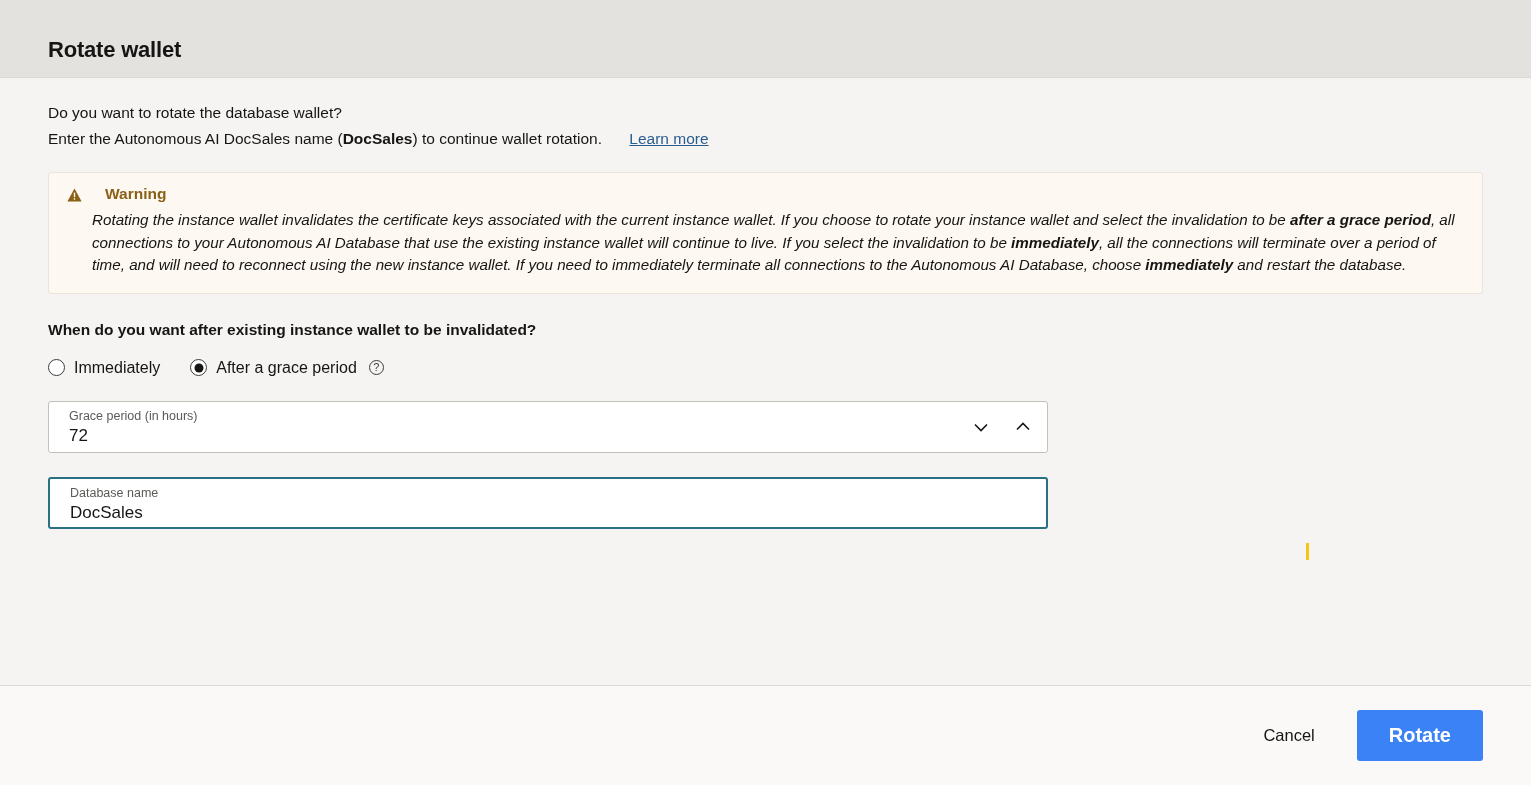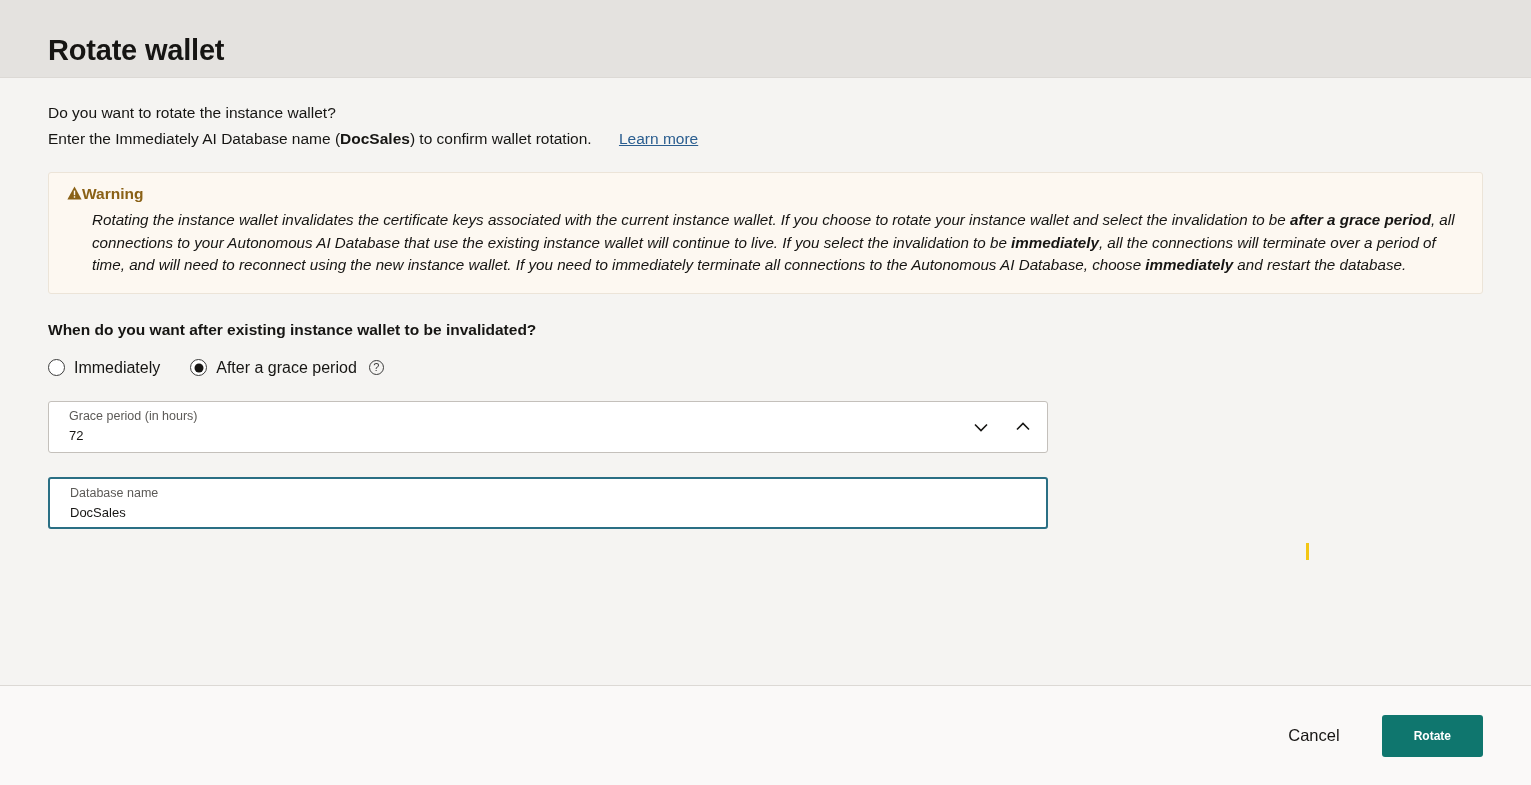--- a/index.html
+++ b/index.html
@@ -26,21 +26,21 @@
   .dialog-header {
     background: #e4e2df;
     height: 78px;
     display: flex;
     align-items: center;
     padding: 0 48px;
     border-bottom: 1px solid #dcd9d5;
     flex: 0 0 auto;
   }
   .dialog-title {
-    font-size: 29px;
+    font-size: 22px;
     font-weight: bold;
     letter-spacing: -0.2px;
     color: #161513;
     margin-top: 23px;
   }
 
   
   .dialog-body {
     flex: 1 1 auto;
     padding: 22px 48px 0 48px;
@@ -65,21 +65,22 @@
   
   .warning-box {
     margin-top: 20px;
     background: #fdf8f1;
     border: 1px solid #ece4d8;
     border-radius: 3px;
     padding: 12px 18px 16px 18px;
   }
   .warning-head {
     display: flex;
-    gap: 0;
+    align-items: center;
+    gap: 23px;
     margin-bottom: 6px;
   }
   .warn-icon {
     width: 15px;
     height: 14px;
     display: inline-block;
     position: relative;
     top: 1px;
   }
   .warning-label {
@@ -170,21 +171,21 @@
     border: 2px solid #2a6f84;
     border-radius: 3px;
   }
   .field-label {
     font-size: 12.5px;
     color: #5c5a57;
     line-height: 15px;
     display: block;
   }
   .field-value {
-    font-size: 13px;
+    font-size: 17px;
     color: #161513;
     line-height: 24px;
     display: block;
     background: transparent;
     border: none;
     outline: none;
     padding: 0;
     width: 90%;
     font-family: "Liberation Sans", sans-serif;
   }
@@ -229,45 +230,45 @@
   .btn-cancel {
     background: transparent;
     border: none;
     font-size: 16.5px;
     color: #161513;
     cursor: pointer;
     padding: 10px 14px;
     font-family: "Liberation Sans", sans-serif;
   }
   .btn-primary {
-    background: #0f766e;
+    background: #3b82f6;
     color: #fff;
     border: none;
     border-radius: 3px;
-    font-size: 12px;
+    font-size: 20px;
     font-weight: bold;
     padding: 14px 32px;
     cursor: pointer;
     font-family: "Liberation Sans", sans-serif;
   }
 </style>
 </head>
 <body>
 
 <div class="dialog">
 
   <div class="dialog-header">
     <div class="dialog-title">Rotate wallet</div>
   </div>
 
   <div class="dialog-body">
 
-    <div class="intro-line">Do you want to rotate the instance wallet?</div>
+    <div class="intro-line">Do you want to rotate the database wallet?</div>
     <div class="intro-line second">
-      <span>Enter the Immediately AI Database name (</span><b>DocSales</b><span>) to confirm wallet rotation. </span><a class="learn-more">Learn more</a>
+      <span>Enter the Autonomous AI DocSales name (</span><b>DocSales</b><span>) to continue wallet rotation. </span><a class="learn-more">Learn more</a>
     </div>
 
     <div class="warning-box">
       <div class="warning-head">
         <span class="warn-icon">
           <svg width="15" height="14" viewBox="0 0 15 14" xmlns="http://www.w3.org/2000/svg">
             <path d="M7.5 0.6 L14.6 13.4 L0.4 13.4 Z" fill="#8a6116"></path>
             <rect x="6.8" y="4.6" width="1.4" height="4.6" fill="#fdf8f1"></rect>
             <rect x="6.8" y="10.2" width="1.4" height="1.5" fill="#fdf8f1"></rect>
           </svg>

